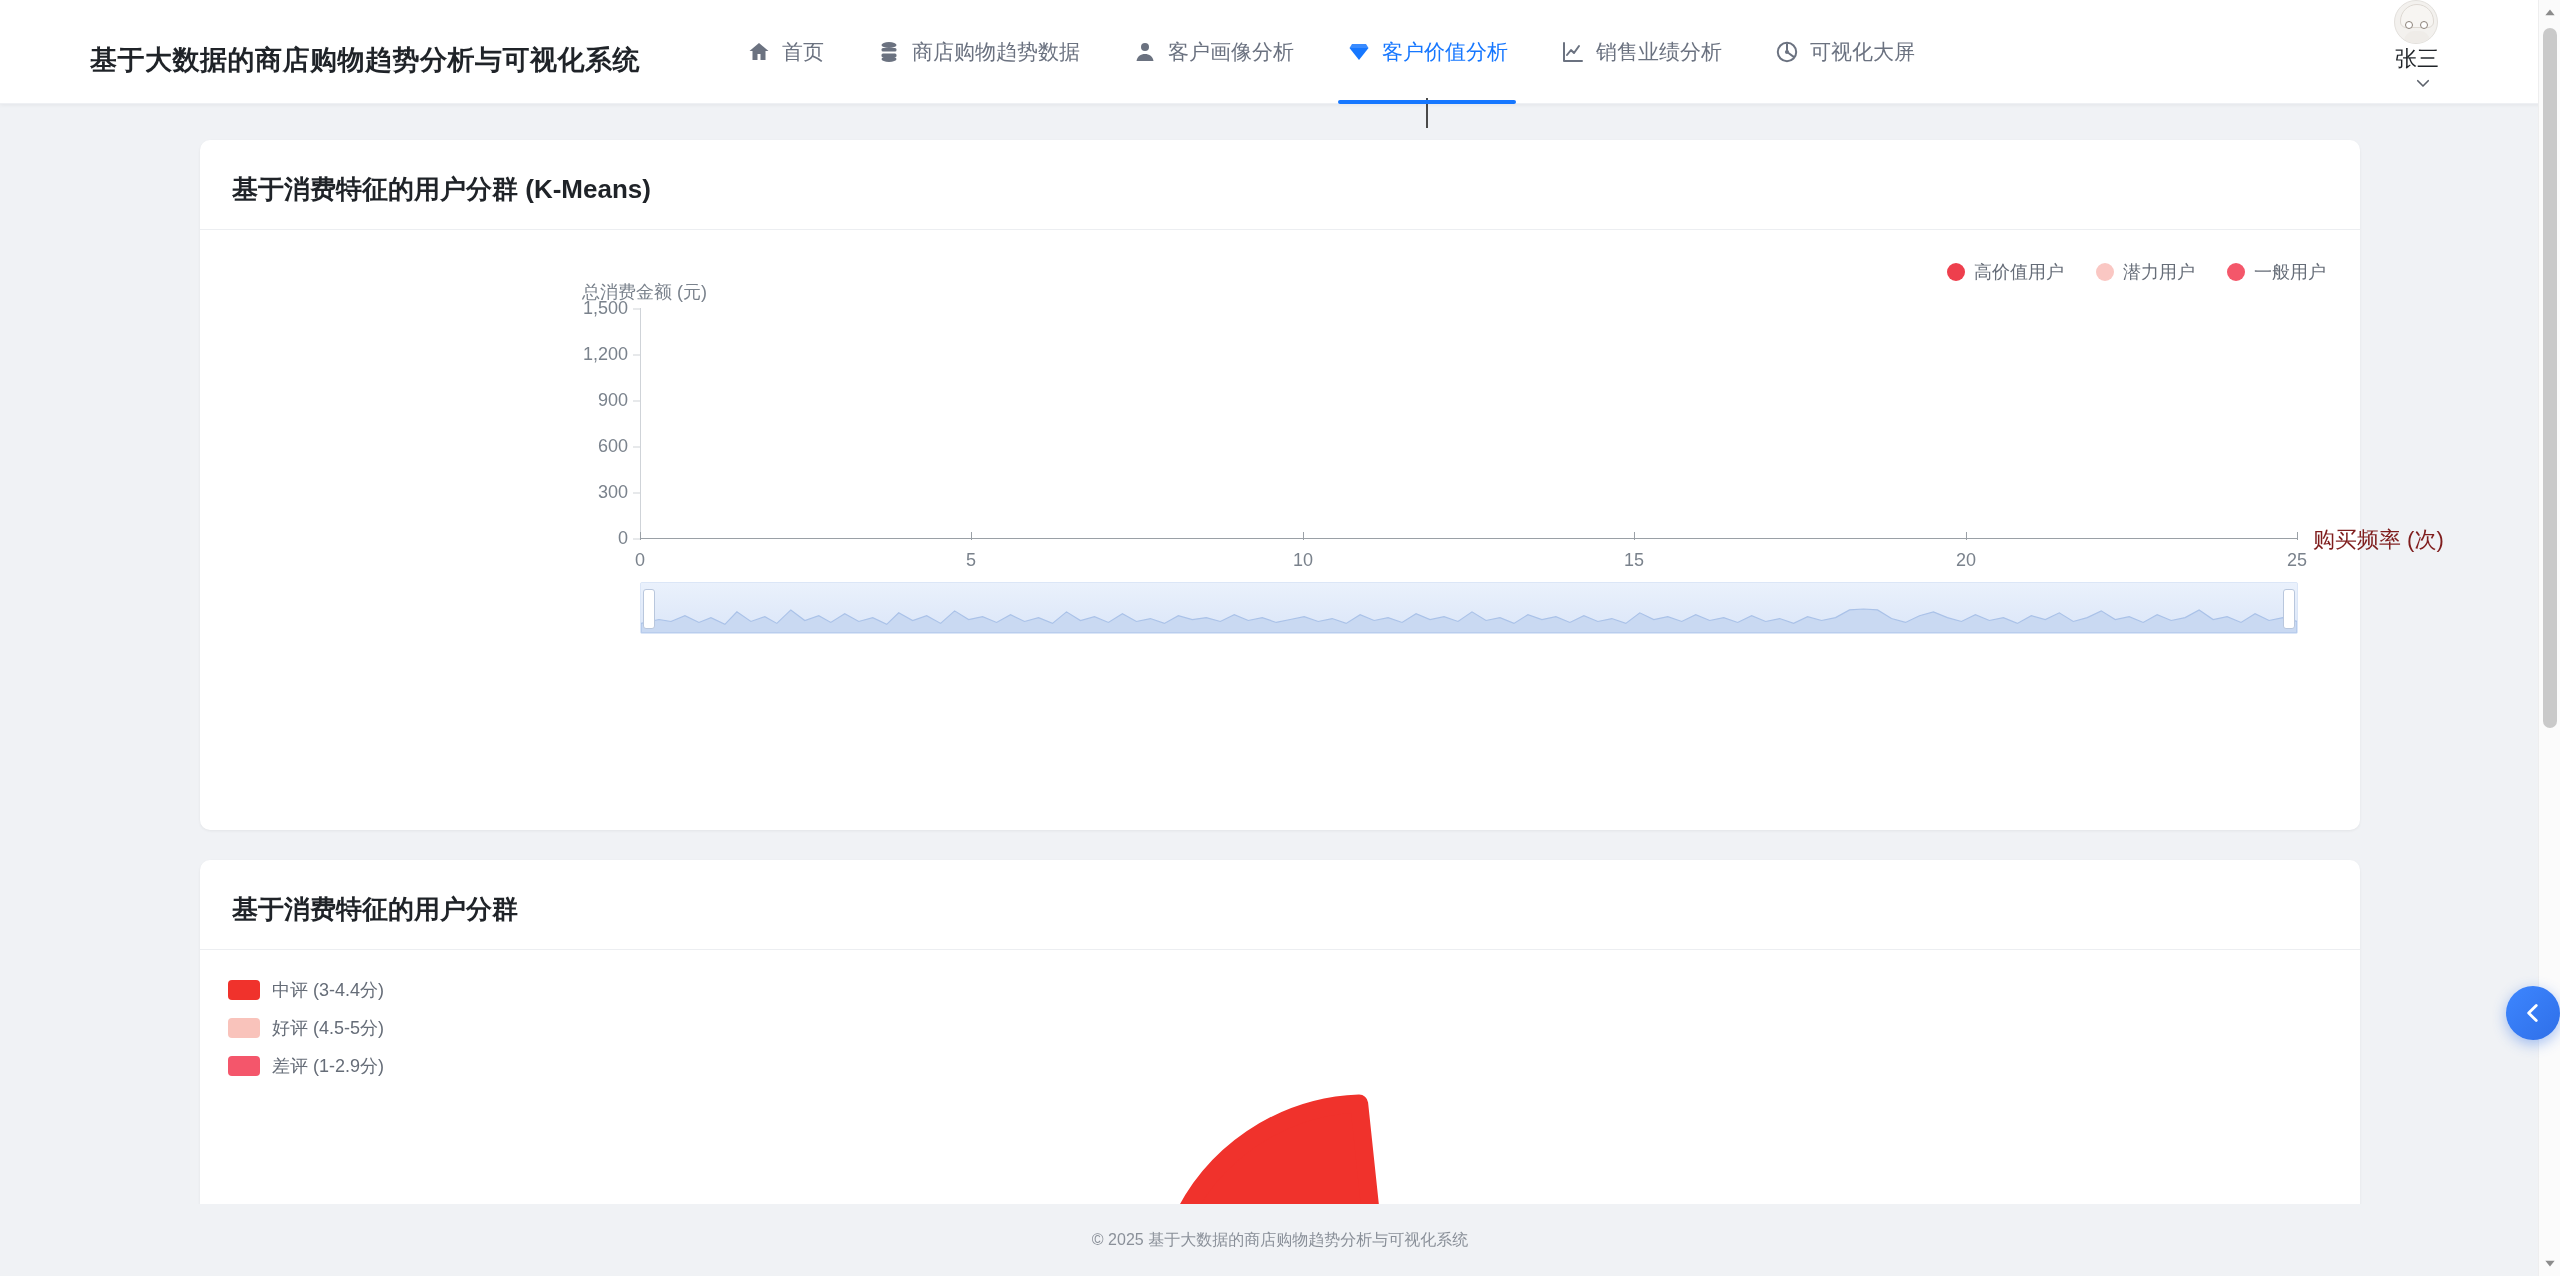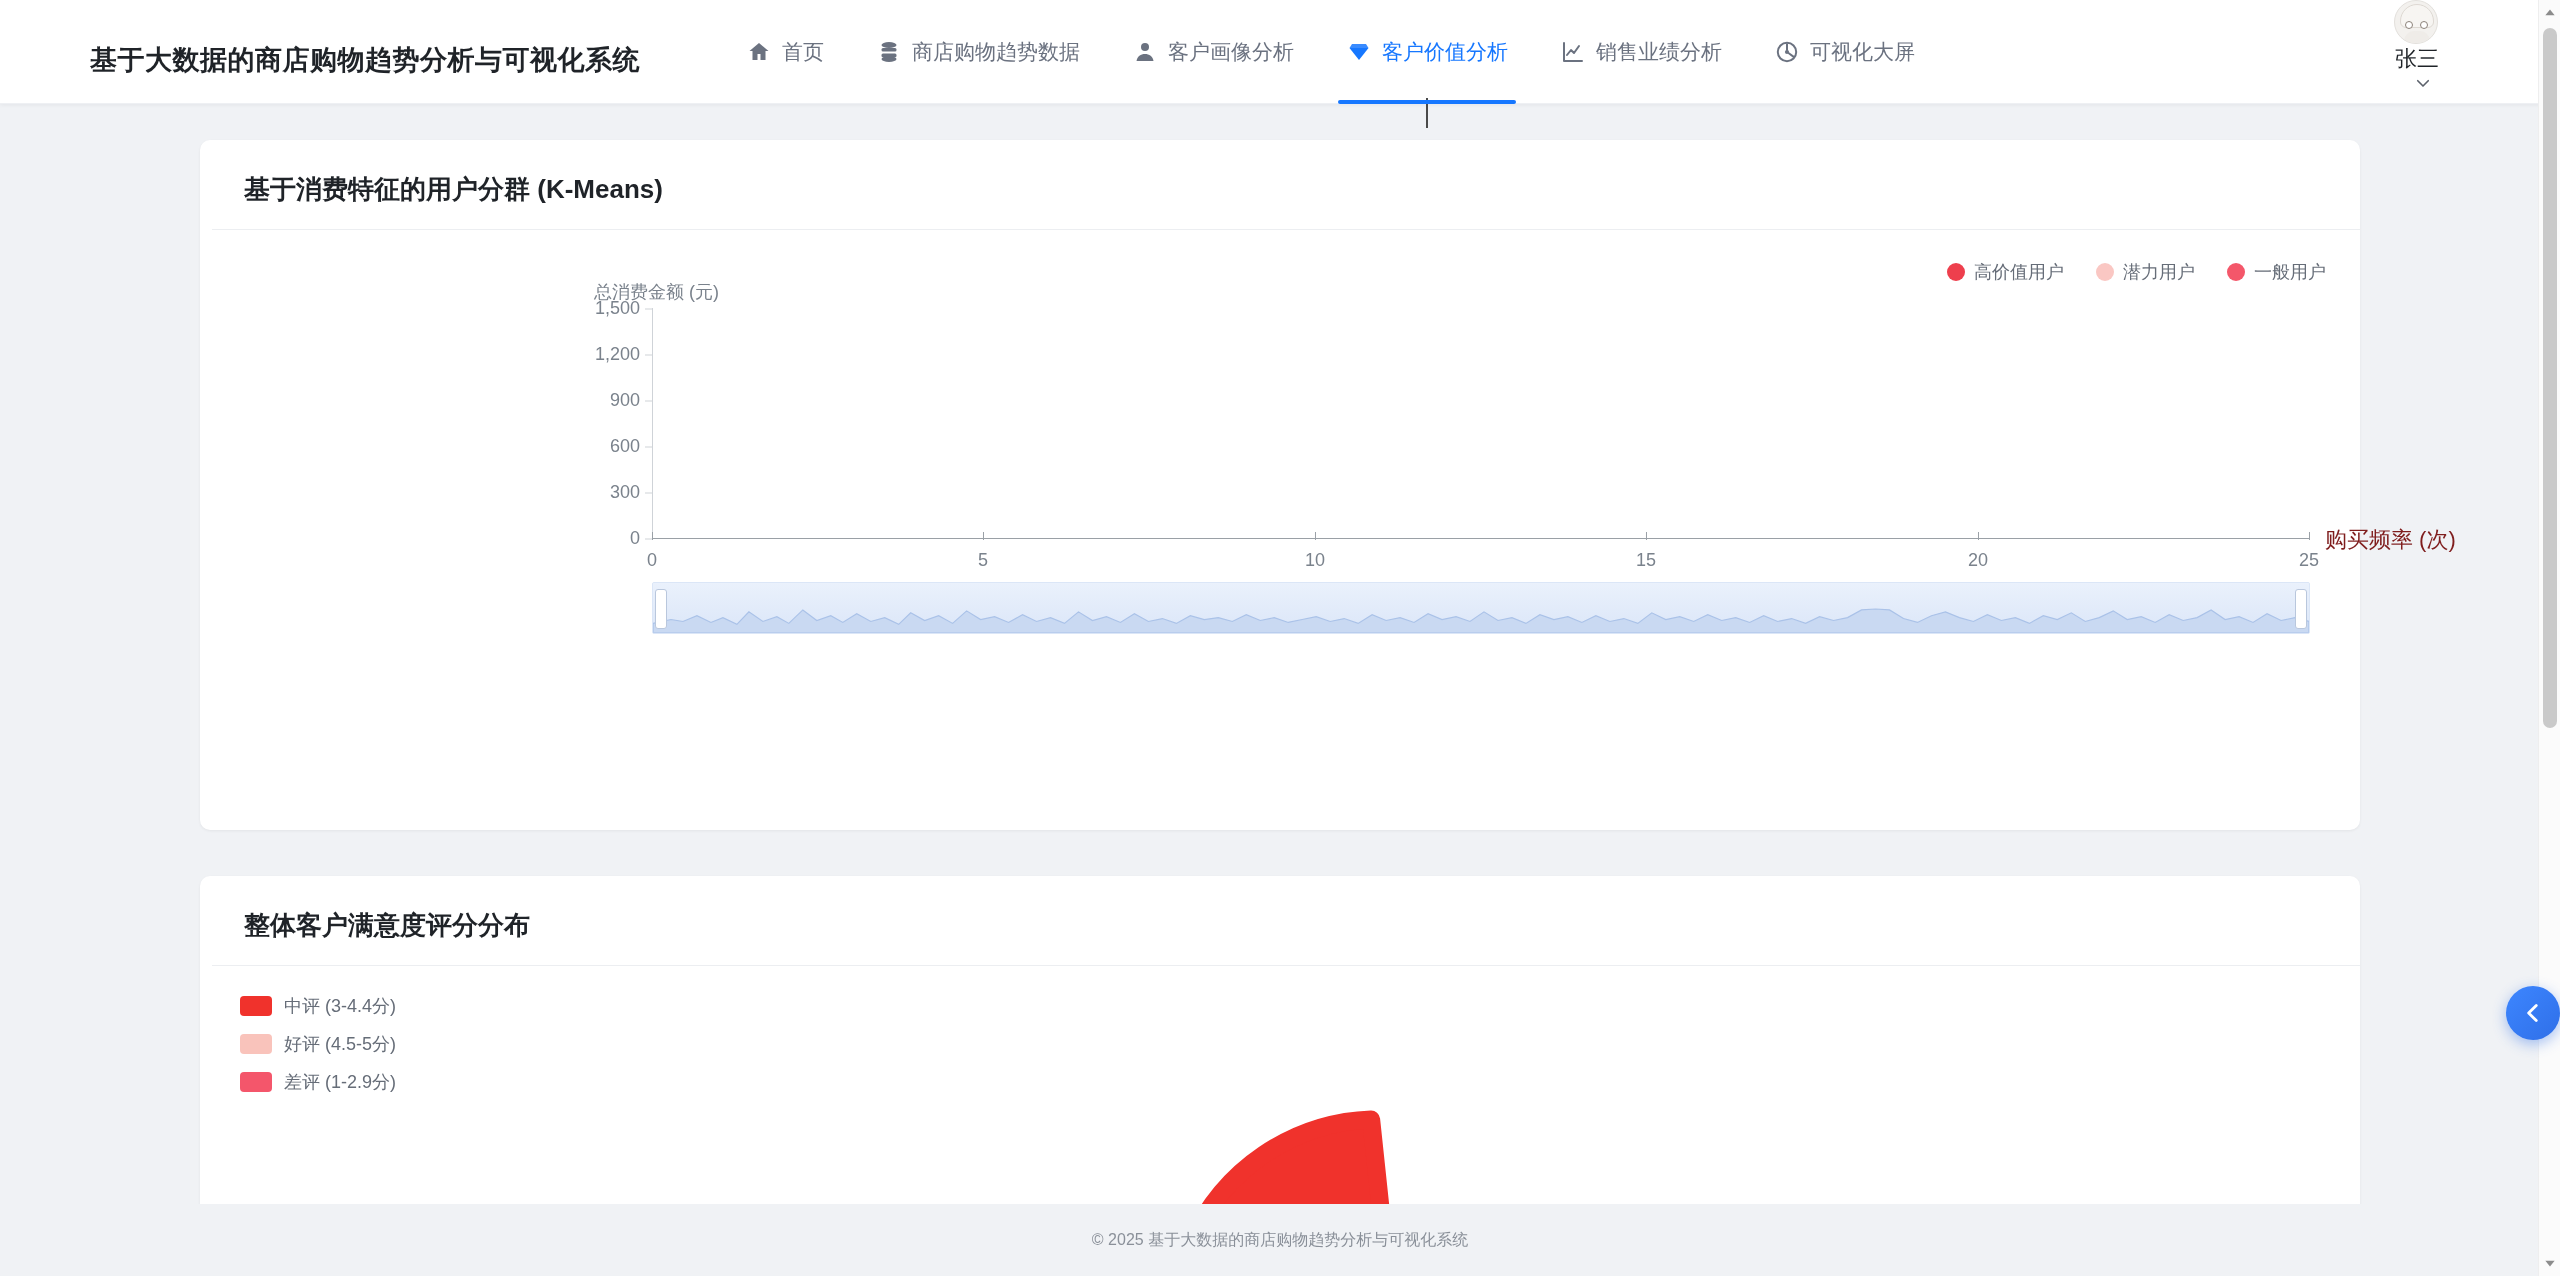--- a/index.html
+++ b/index.html
@@ -116,22 +116,22 @@
     overflow: hidden;
     background: #f0f2f5;
   }
   .content {
     padding: 36px 200px 0 200px;
   }
   .card {
     background: #ffffff;
     border-radius: 10px;
     box-shadow: 0 1px 3px rgba(0,0,0,.06);
-    margin-bottom: 46px;
-    padding: 0 0 10px 12px;
+    margin-bottom: 30px;
+    padding: 0 0 10px 0;
   }
   .card-title {
     font-size: 26px;
     font-weight: bold;
     color: #1f2328;
     padding: 32px 32px 22px 32px;
     border-bottom: 1px solid #eceef1;
   }
 
   
@@ -474,21 +474,21 @@
                      L1616,32 L1630,39 L1644,36 L1658,40 L1658,52 L0,52 Z" fill="#c9d9f2" stroke="#aac2e8" stroke-width="1.2"></path>
           </svg>
           <div class="dz-handle l"></div>
           <div class="dz-handle r"></div>
         </div>
 
       </div>
     </div>
 
     <div class="card">
-      <div class="card-title">整体客户满意度评分分布</div>
+      <div class="card-title">基于消费特征的用户分群</div>
 
       <div class="chart-pie">
 
         <div class="legend-left">
           <div class="lg">
             <span class="sw" style="background:#f0322c"></span>
             <span>中评 (3-4.4分)</span>
           </div>
           <div class="lg">
             <span class="sw" style="background:#f9c3bb"></span>

